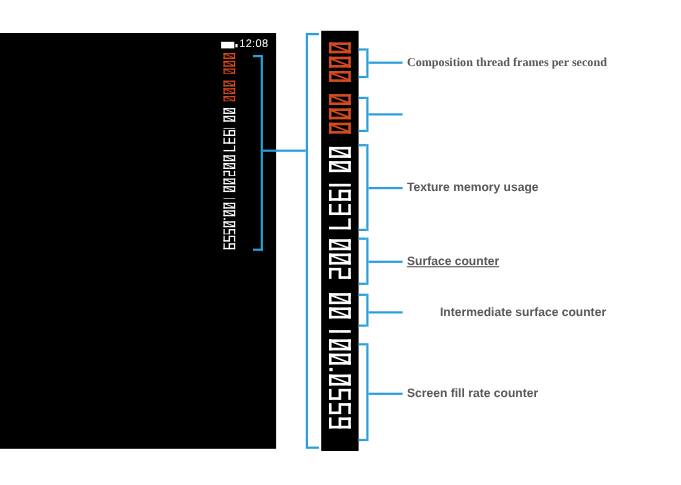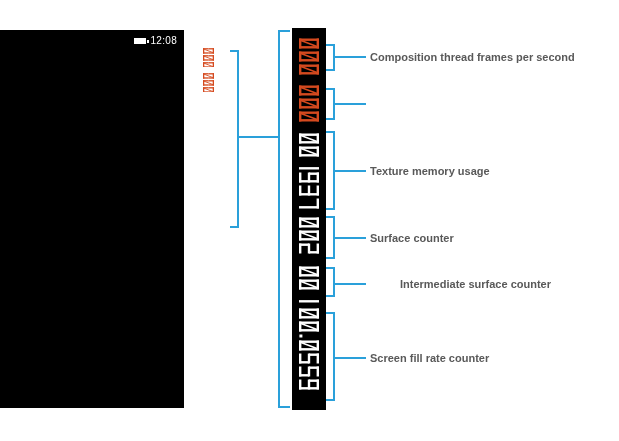--- a/index.html
+++ b/index.html
@@ -1,20 +1,20 @@
 <!DOCTYPE html>
 <html><head>
 <meta charset="utf-8">
 <style>
   html,body{margin:0;padding:0;background:#fff;}
   .canvas{position:relative;width:619px;height:441px;background:#ffffff;
           font-family:"Liberation Sans",sans-serif;overflow:hidden;}
 
   
-  .phone{position:absolute;left:0;top:30px;width:184px;height:378px;background:#000;}
+  .phone{position:absolute;left:0;top:30px;width:251px;height:378px;background:#000;}
   .status-time{position:absolute;top:5px;right:7px;color:#fff;font-size:10px;letter-spacing:0.3px;}
   .battery{position:absolute;top:8px;right:38px;width:12px;height:6px;background:#fff;}
   .battery:after{content:"";position:absolute;right:-3px;top:1.5px;width:2px;height:3px;background:#fff;}
   .app-title{position:absolute;left:22px;top:21px;color:#fff;font-size:10.5px;letter-spacing:0.7px;}
   .page-title{position:absolute;left:16px;top:40px;color:#fff;font-size:30px;font-weight:300;letter-spacing:0.5px;}
 
   
   .strip{position:absolute;left:292px;top:28px;width:34px;height:382px;background:#000;}
 
   
@@ -530,19 +530,19 @@
       <div class="blue" style="left: 333px; top: 267px; width: 2px; height: 30px; background: rgb(42, 160, 218);"></div>
       <div class="blue" style="left: 326px; top: 267px; width: 7px; height: 2px; background: rgb(42, 160, 218);"></div>
       <div class="blue" style="left: 326px; top: 295px; width: 7px; height: 2px; background: rgb(42, 160, 218);"></div>
       <div class="blue" style="left: 335px; top: 283px; width: 31px; height: 2px; background: rgb(42, 160, 218);"></div>
       <div class="blue" style="left: 333px; top: 312px; width: 2px; height: 89px; background: rgb(42, 160, 218);"></div>
       <div class="blue" style="left: 326px; top: 312px; width: 7px; height: 2px; background: rgb(42, 160, 218);"></div>
       <div class="blue" style="left: 326px; top: 399px; width: 7px; height: 2px; background: rgb(42, 160, 218);"></div>
       <div class="blue" style="left: 335px; top: 357px; width: 31px; height: 2px; background: rgb(42, 160, 218);"></div>
     </div>
 
-  <div class="ann-label" style="top:50px;">Composition thread frames per second</div>
+  <div class="ann-label" style="top:50px;font-family:Liberation Serif, serif;">Composition thread frames per second</div>
   <div class="ann-label" style="top:164px;">Texture memory usage</div>
-  <div class="ann-label" style="top:231px;">Surface counter</div>
+  <div class="ann-label" style="top:231px;text-decoration:underline;">Surface counter</div>
   <div class="ann-label" style="top:277px;padding-left:30px;">Intermediate surface counter</div>
   <div class="ann-label" style="top:351px;">Screen fill rate counter</div>
 
 </div>
 
 </body></html>

